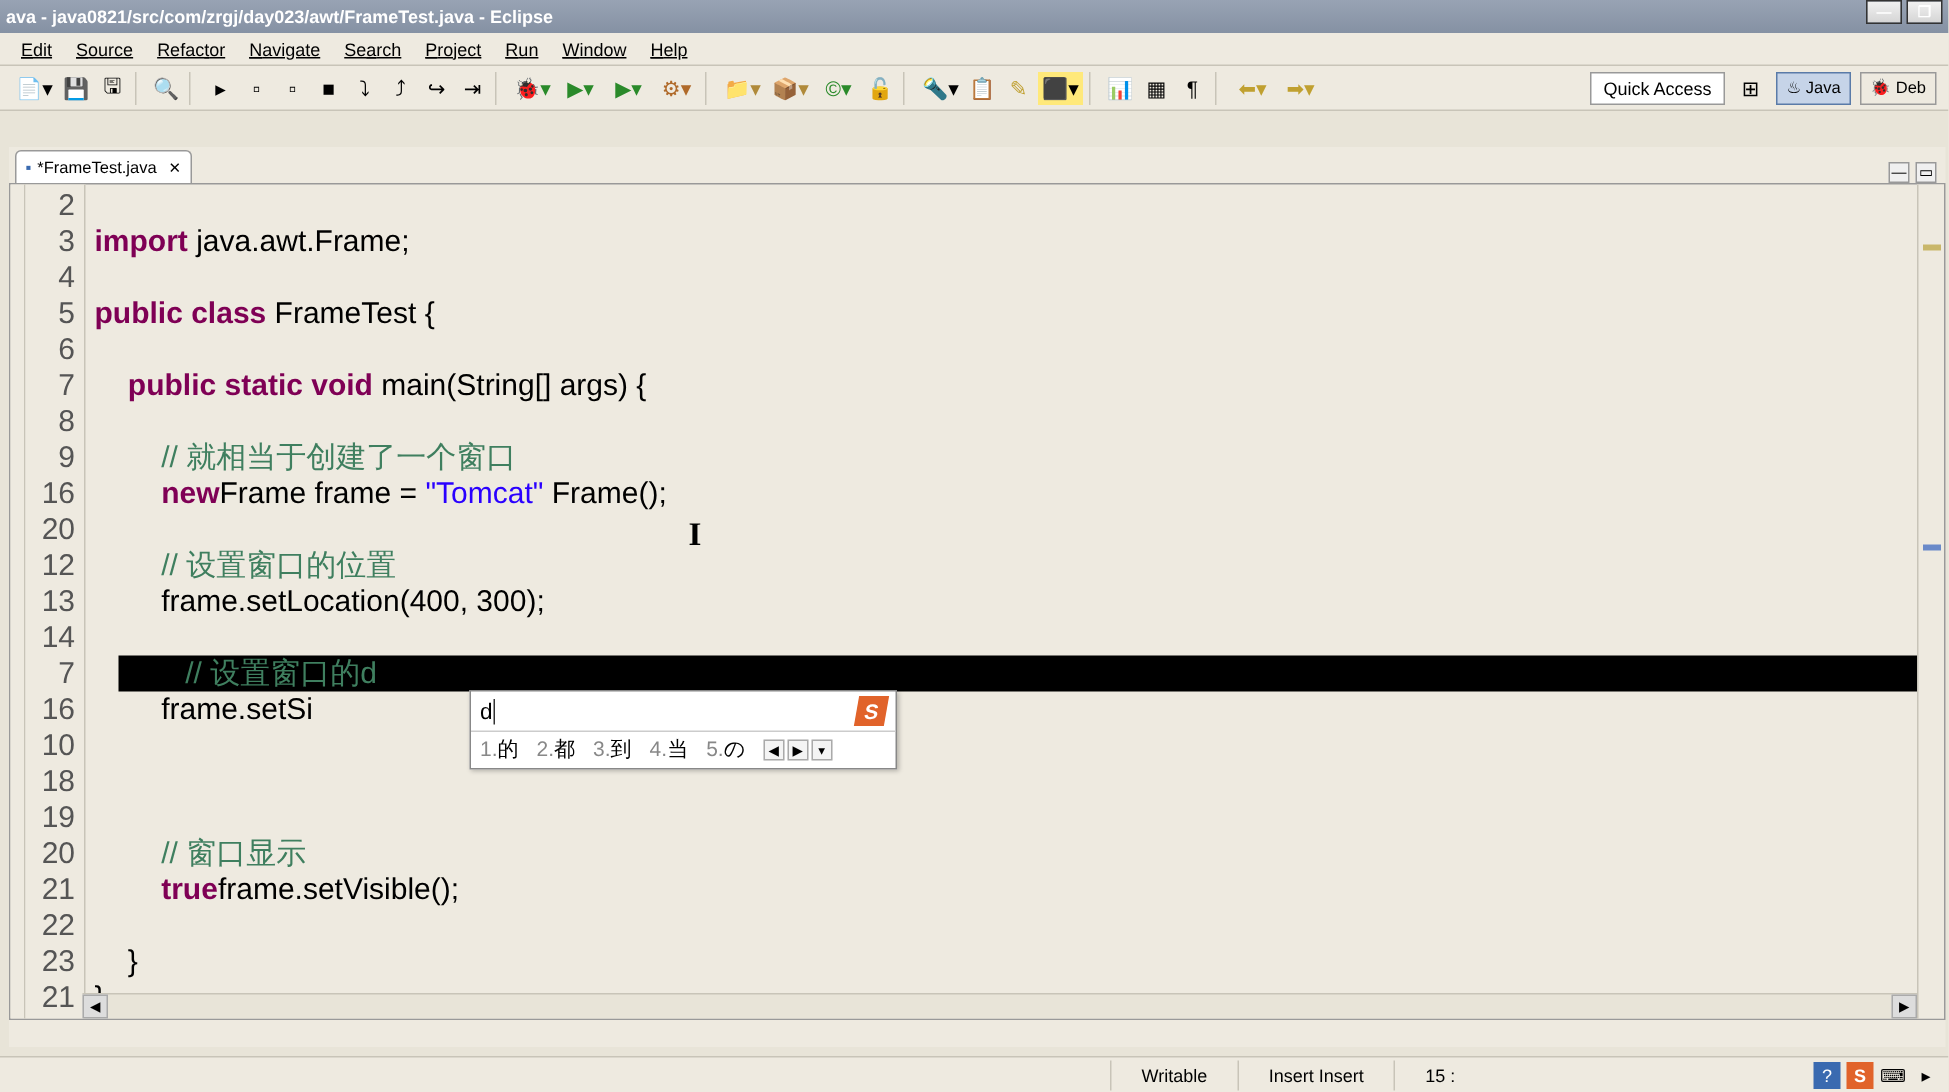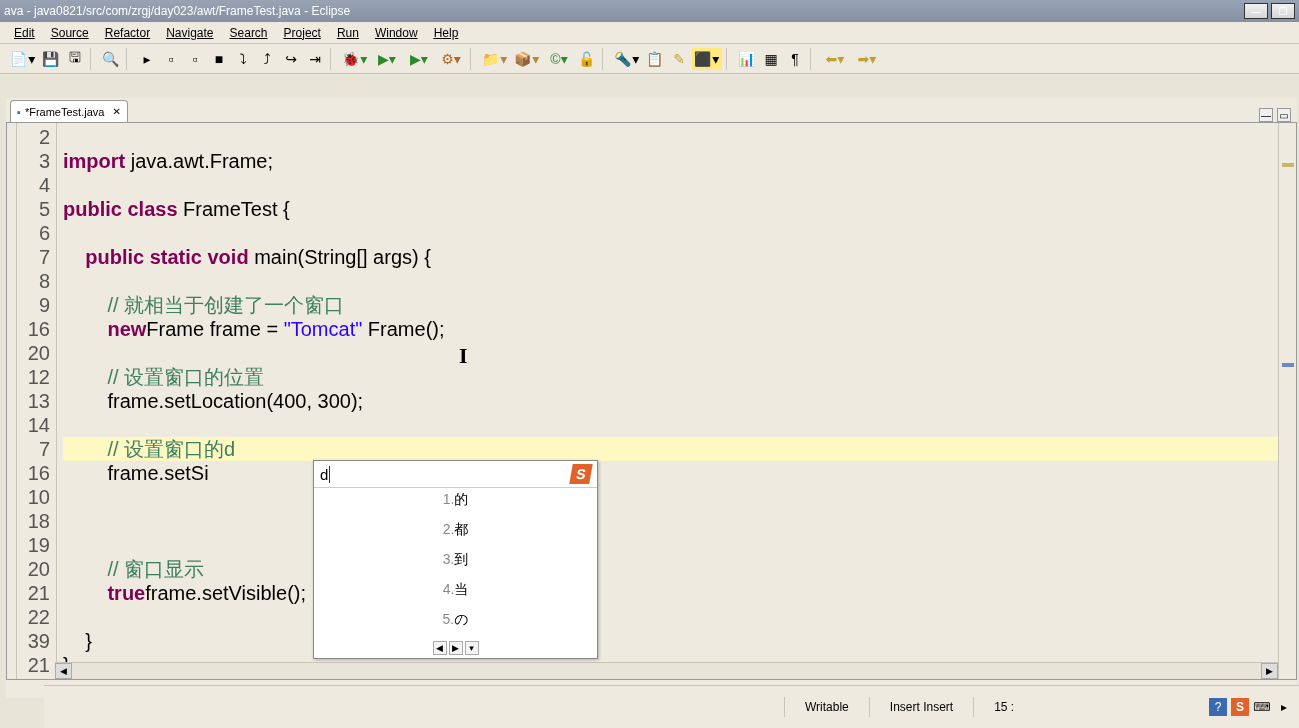--- a/index.html
+++ b/index.html
@@ -1,18 +1,18 @@
 <!DOCTYPE html>
 <html><head>
 <meta charset="utf-8">
 <style>
 *{margin:0;padding:0;box-sizing:border-box;font-family:"Microsoft Sans Serif",Tahoma,sans-serif;}
 body{background:#e8e4d8;overflow:hidden;width:1299px;height:728px;position:relative;}
 
-.titlebar{height:22px;background:linear-gradient(#98a3b4,#8591a3);display:flex;align-items:center;padding:0 4px;color:#fff;font-size:12px;}
+.titlebar{height:22px;background:linear-gradient(#98a3b4,#8591a3);display:flex;padding:0 4px;color:#fff;font-size:12px;font-weight:bold;}
 .titlebar .t-left{flex:1;display:flex;align-items:center;gap:4px;}
 .win-btns{display:flex;gap:3px;}
 .win-btn{width:24px;height:16px;background:linear-gradient(#f1f1f1,#d5d5d5);border:1px solid #333;display:flex;align-items:center;justify-content:center;font-size:10px;}
 
 .menubar{height:22px;background:#eeeae0;display:flex;align-items:center;padding:0 6px;font-size:12px;gap:0;border-bottom:1px solid #c8c4b8;}
 .menuitem{padding:2px 8px;cursor:default;text-decoration:underline;}
 .menuitem .u{text-decoration:underline;}
 
 .toolbar{height:30px;background:#eeeae0;border-bottom:1px solid #c8c4b8;display:flex;align-items:center;padding:0 8px;gap:2px;}
 .tb-btn{width:22px;height:22px;display:flex;align-items:center;justify-content:center;font-size:14px;border:1px solid transparent;}
@@ -30,36 +30,36 @@
 .small-btn{width:14px;height:14px;font-size:10px;display:flex;align-items:center;justify-content:center;border:1px solid #999;background:#f0f0f0;}
 .editor-body{position:absolute;top:24px;left:0;right:0;bottom:18px;background:#eeeae0;border:1px solid #999;display:flex;}
 .ruler{width:10px;background:#eeeae0;border-right:1px solid #c8c4b8;}
 .gutter{width:40px;background:#eeeae0;border-right:1px solid #c8c4b8;text-align:right;padding-right:6px;}
 .code{flex:1;position:relative;overflow:hidden;}
 .lines{font-family:"Consolas","Courier New",monospace;font-size:20px;line-height:24px;padding:2px 0 0 6px;white-space:pre;}
 .lnums{font-family:"Consolas","Courier New",monospace;font-size:20px;line-height:24px;color:#555;padding-top:2px;}
 .kw{color:#7f0055;font-weight:bold;}
 .str{color:#2a00ff;}
 .cm{color:#3f7f5f;}
-.hl{background:#fef9c3;}
+.hl{background:#000000;margin-left:16px;}
 .overview{width:18px;background:#eeeae0;border-left:1px solid #c8c4b8;position:relative;}
 .ov-mark{position:absolute;right:2px;width:12px;height:4px;background:#c9b76a;}
 
 .ime{position:absolute;border:1px solid #888;background:#fff;font-family:"Microsoft YaHei",sans-serif;box-shadow:1px 1px 3px rgba(0,0,0,.25);}
 .ime-in{padding:3px 6px;font-size:15px;border-bottom:1px solid #ccc;display:flex;align-items:center;justify-content:space-between;}
 .ime-in .cur{border-right:1px solid #333;padding-right:1px;}
-.ime-cands{padding:3px 6px;font-size:14px;display:flex;gap:12px;align-items:center;flex-direction:column;}
+.ime-cands{padding:3px 6px;font-size:14px;display:flex;gap:12px;align-items:center;}
 .ime-cands .num{color:#888;}
 .ime-nav{display:flex;gap:2px;align-items:center;}
 .ime-nav span{border:1px solid #aaa;width:14px;height:14px;font-size:9px;display:flex;align-items:center;justify-content:center;background:#f4f4f4;}
 .ime-logo{width:20px;height:20px;background:#e1632a;color:#fff;font-weight:bold;font-size:14px;display:flex;align-items:center;justify-content:center;transform:skew(-10deg);}
 
 .text-cursor{position:absolute;font-size:22px;font-weight:bold;font-family:serif;}
 
-.statusbar{position:absolute;bottom:0;left:0;right:0;height:43px;background:#eeeae0;border-top:1px solid #c8c4b8;display:flex;align-items:center;font-size:12px;margin-left:44px;}
+.statusbar{position:absolute;bottom:0;left:0;right:0;height:24px;background:#eeeae0;border-top:1px solid #c8c4b8;display:flex;align-items:center;font-size:12px;}
 .sb-cell{padding:0 20px;border-left:1px solid #c8c4b8;height:20px;display:flex;align-items:center;}
 .systray{margin-left:auto;display:flex;gap:4px;padding-right:6px;}
 .systray span{width:18px;height:18px;display:flex;align-items:center;justify-content:center;font-size:12px;}
 .hscroll{position:absolute;bottom:0;left:48px;right:18px;height:17px;background:#e8e4d8;border-top:1px solid #c8c4b8;display:flex;}
 .hscroll .arr{width:17px;background:#ddd;border:1px solid #aaa;font-size:9px;display:flex;align-items:center;justify-content:center;}
 .hscroll .track{flex:1;}
 </style>
 </head>
 <body>
 
@@ -115,20 +115,32 @@
   <div class="tb-btn">📋</div>
   <div class="tb-btn" style="color:#c0a030">✎</div>
   <div class="tb-btn drop" style="background:#ffe97a">⬛▾</div>
   <div class="tb-sep"></div>
   <div class="tb-btn">📊</div>
   <div class="tb-btn">▦</div>
   <div class="tb-btn">¶</div>
   <div class="tb-sep"></div>
   <div class="tb-btn drop" style="color:#c0a030">⬅▾</div>
   <div class="tb-btn drop" style="color:#c0a030">➡▾</div>
+  <div class="tb-right">
+    <div class="quick-access">Quick Access</div>
+    <div class="tb-btn">⊞</div>
+    <div class="persp-btn active">
+        <span>♨</span>
+        <span>Java</span>
+      </div>
+    <div class="persp-btn" style="background:#eeeae0">
+        <span>🐞</span>
+        <span>Deb</span>
+      </div>
+  </div>
 </div>
 
 <div class="editor-wrap">
   <div class="tabrow">
     <div class="tab">
       <span style="color:#3a6ab0">▪</span>
       <span>*FrameTest.java</span>
       <span style="font-size:10px;margin-left:4px">✕</span>
     </div>
     <div class="tab-icons">
@@ -154,21 +166,21 @@
           <div style="position:relative">13</div>
           <div style="position:relative">14</div>
           <div style="position:relative">7</div>
           <div style="position:relative">16</div>
           <div style="position:relative">10</div>
           <div style="position:relative">18</div>
           <div style="position:relative">19</div>
           <div style="position:relative">20</div>
           <div style="position:relative">21</div>
           <div style="position:relative">22</div>
-          <div style="position:relative">39</div>
+          <div style="position:relative">23</div>
           <div style="position:relative">21</div>
         </div>
     </div>
     <div class="code">
       <div class="lines" id="codelines"><div>&nbsp;</div><div><span class="kw">import</span> java.awt.Frame;</div><div>&nbsp;</div><div><span class="kw">public</span> <span class="kw">class</span> FrameTest {</div><div>&nbsp;</div><div>    <span class="kw">public</span> <span class="kw">static</span> <span class="kw">void</span> main(String[] args) {</div><div>&nbsp;</div><div>        <span class="cm">// 就相当于创建了一个窗口</span></div><div>        <span class="kw">new</span>Frame frame = <span class="str">"Tomcat"</span> Frame();</div><div>&nbsp;</div><div>        <span class="cm">// 设置窗口的位置</span></div><div>        frame.setLocation(400, 300);</div><div>&nbsp;</div><div class="hl">        <span class="cm">// 设置窗口的d</span></div><div>        frame.setSi</div><div>&nbsp;</div><div>&nbsp;</div><div>&nbsp;</div><div>        <span class="cm">// 窗口显示</span></div><div>        <span class="kw">true</span>frame.setVisible();</div><div>&nbsp;</div><div>    }</div><div>}</div></div>
       <span class="text-cursor" style="top:220px;left:402px;">I</span>
 
       <div class="ime" style="top:337px;left:256px;width:285px;">
         <div class="ime-in">
           <span><span class="cur">d</span></span>

